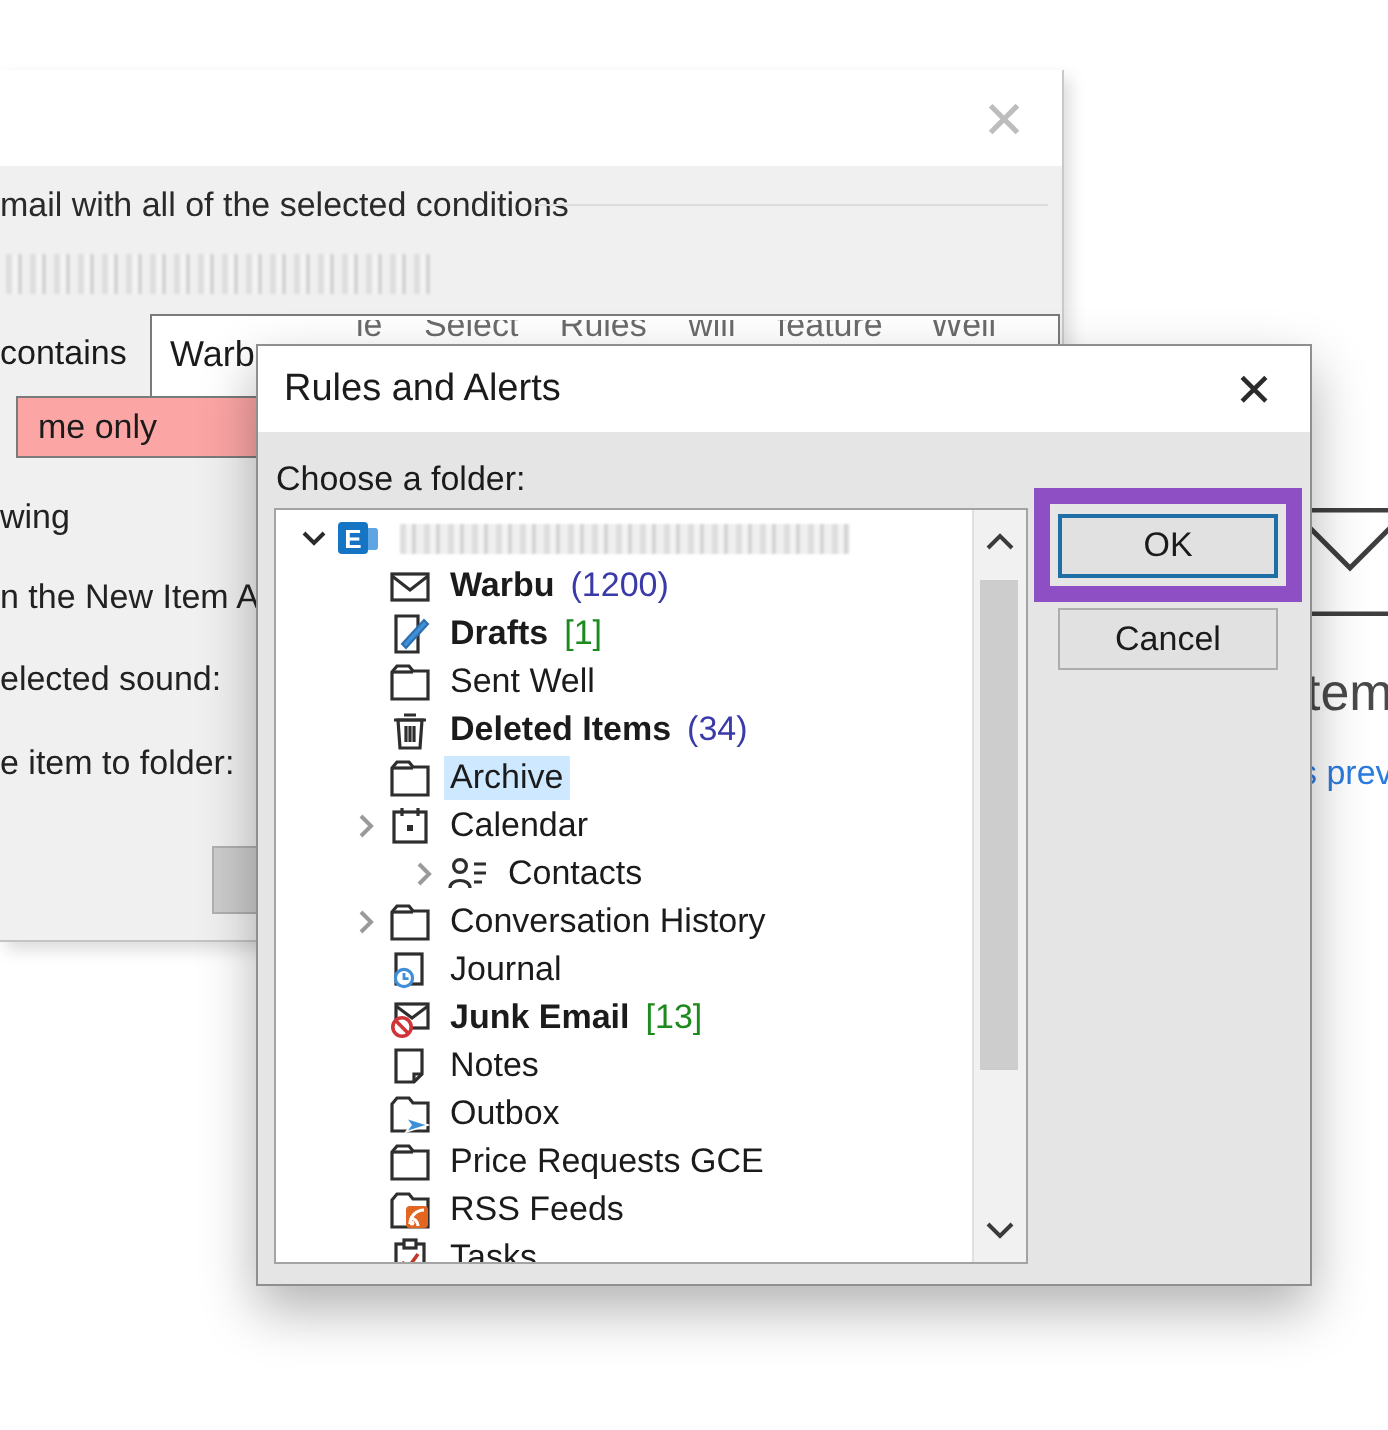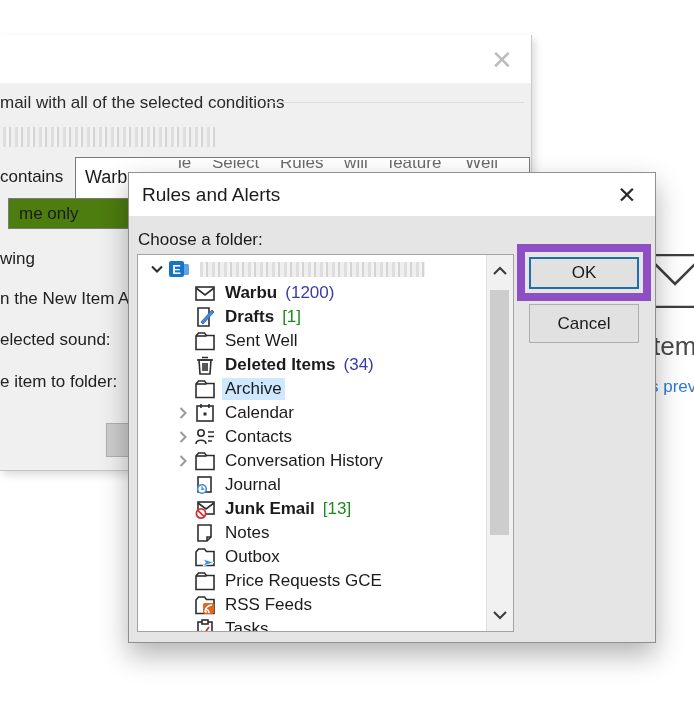--- a/index.html
+++ b/index.html
@@ -29,21 +29,21 @@
     background:repeating-linear-gradient(90deg,#dedede 0 3px,#f3f3f3 3px 6px,#d4d4d4 6px 8px,#efefef 8px 12px);
     filter:blur(.6px);border-radius:1px;
   }
   .bg-redacted-line{position:absolute;left:3px;top:92px;width:212px;height:20px;}
   .bg-contains{position:absolute;left:0px;top:132px;font-size:17px;}
   .bg-textbox{position:absolute;left:75px;top:122px;width:455px;height:46px;
     background:#fff;border:1px solid #7a7a7a;font-size:18px;color:#1b1b1b;
     padding:9px 0 0 9px;box-sizing:border-box;overflow:hidden;white-space:nowrap;}
   .bg-clip-fragment{position:absolute;left:178px;top:125px;width:330px;height:12px;overflow:hidden;}
   .bg-clip-fragment span{display:block;margin-top:-7px;font-size:17px;color:#6b6b6b;word-spacing:16px;white-space:nowrap;}
-  .bg-select{position:absolute;left:8px;top:163px;width:170px;height:31px;background:#4d7c0f;
+  .bg-select{position:absolute;left:8px;top:163px;width:170px;height:31px;background:#fca5a5;
     border:1px solid #7a7a7a;font-size:17px;padding:5px 0 0 10px;box-sizing:border-box;}
   .bg-label{position:absolute;left:0px;font-size:17px;white-space:nowrap;color:#222;}
   .bg-btn-fragment{position:absolute;left:106px;top:388px;width:60px;height:34px;
     background:#cdcdcd;border:1px solid #b0b0b0;box-sizing:border-box;}
 
   
   .dialog{
     position:absolute;left:128px;top:172px;width:528px;height:471px;z-index:3;
     background:#e5e5e5;border:1px solid #8f8f8f;box-sizing:border-box;
     box-shadow:0 12px 26px rgba(0,0,0,.30);
@@ -72,21 +72,21 @@
   .sbar .arrow{position:absolute;left:0;width:100%;height:28px;display:flex;align-items:center;justify-content:center;}
   .sbar .arrow.up{top:2px;}
   .sbar .arrow.down{bottom:2px;}
   .sthumb{position:absolute;left:3px;top:35px;width:19px;height:245px;background:#cdcdcd;}
 
   
   .btn{position:absolute;left:400px;width:110px;background:#e1e1e1;border:1px solid #adadad;
     font-size:17px;font-family:"Liberation Sans",sans-serif;color:#1b1b1b;
     display:flex;align-items:center;justify-content:center;box-sizing:border-box;cursor:default;}
   .btn-ok{top:84px;height:32px;border:2px solid #1f6ea5;}
-  .btn-cancel{top:131px;height:39px;}
+  .btn-cancel{top:131px;height:31px;}
   .btn-new{top:181px;height:30px;}
   .annotation{position:absolute;left:388px;top:71px;width:134px;height:57px;
     border:8px solid #8e4ec4;box-sizing:border-box;z-index:5;pointer-events:none;}
 
   svg{display:block;}
 </style>
 </head>
 <body>
 
 <div class="pg-envelope">
@@ -201,21 +201,21 @@
           </span>
           <span class="ticon">
             <svg width="22" height="22" viewBox="0 0 22 22">
               <rect x="3" y="4" width="16" height="15" fill="#fff" stroke="#2e2e2e" stroke-width="1.6"></rect>
               <path d="M7,2 v4 M15,2 v4" fill="none" stroke="#2e2e2e" stroke-width="1.6"></path>
               <rect x="9.5" y="10.5" width="3" height="3" fill="#2e2e2e"></rect>
             </svg>
           </span>
           <span class="tlabel">Calendar</span>
         </div>
-        <div class="trow" style="padding-left: 34px;">
+        <div class="trow" style="padding-left: 34px; margin-left: 29px;">
           <span class="chev">
             <svg width="16" height="16" viewBox="0 0 16 16">
               <path d="M5.5,3 L10.5,8 L5.5,13" fill="none" stroke="#9a9a9a" stroke-width="2"></path>
             </svg>
           </span>
           <span class="ticon">
             <svg width="22" height="22" viewBox="0 0 22 22">
               <circle cx="7" cy="7" r="3.2" fill="none" stroke="#2e2e2e" stroke-width="1.6"></circle>
               <path d="M2,18 c0,-5 10,-5 10,0" fill="none" stroke="#2e2e2e" stroke-width="1.6"></path>
               <path d="M14,6 h6 M14,10.5 h6 M14,15 h4" fill="none" stroke="#2e2e2e" stroke-width="1.6"></path>

